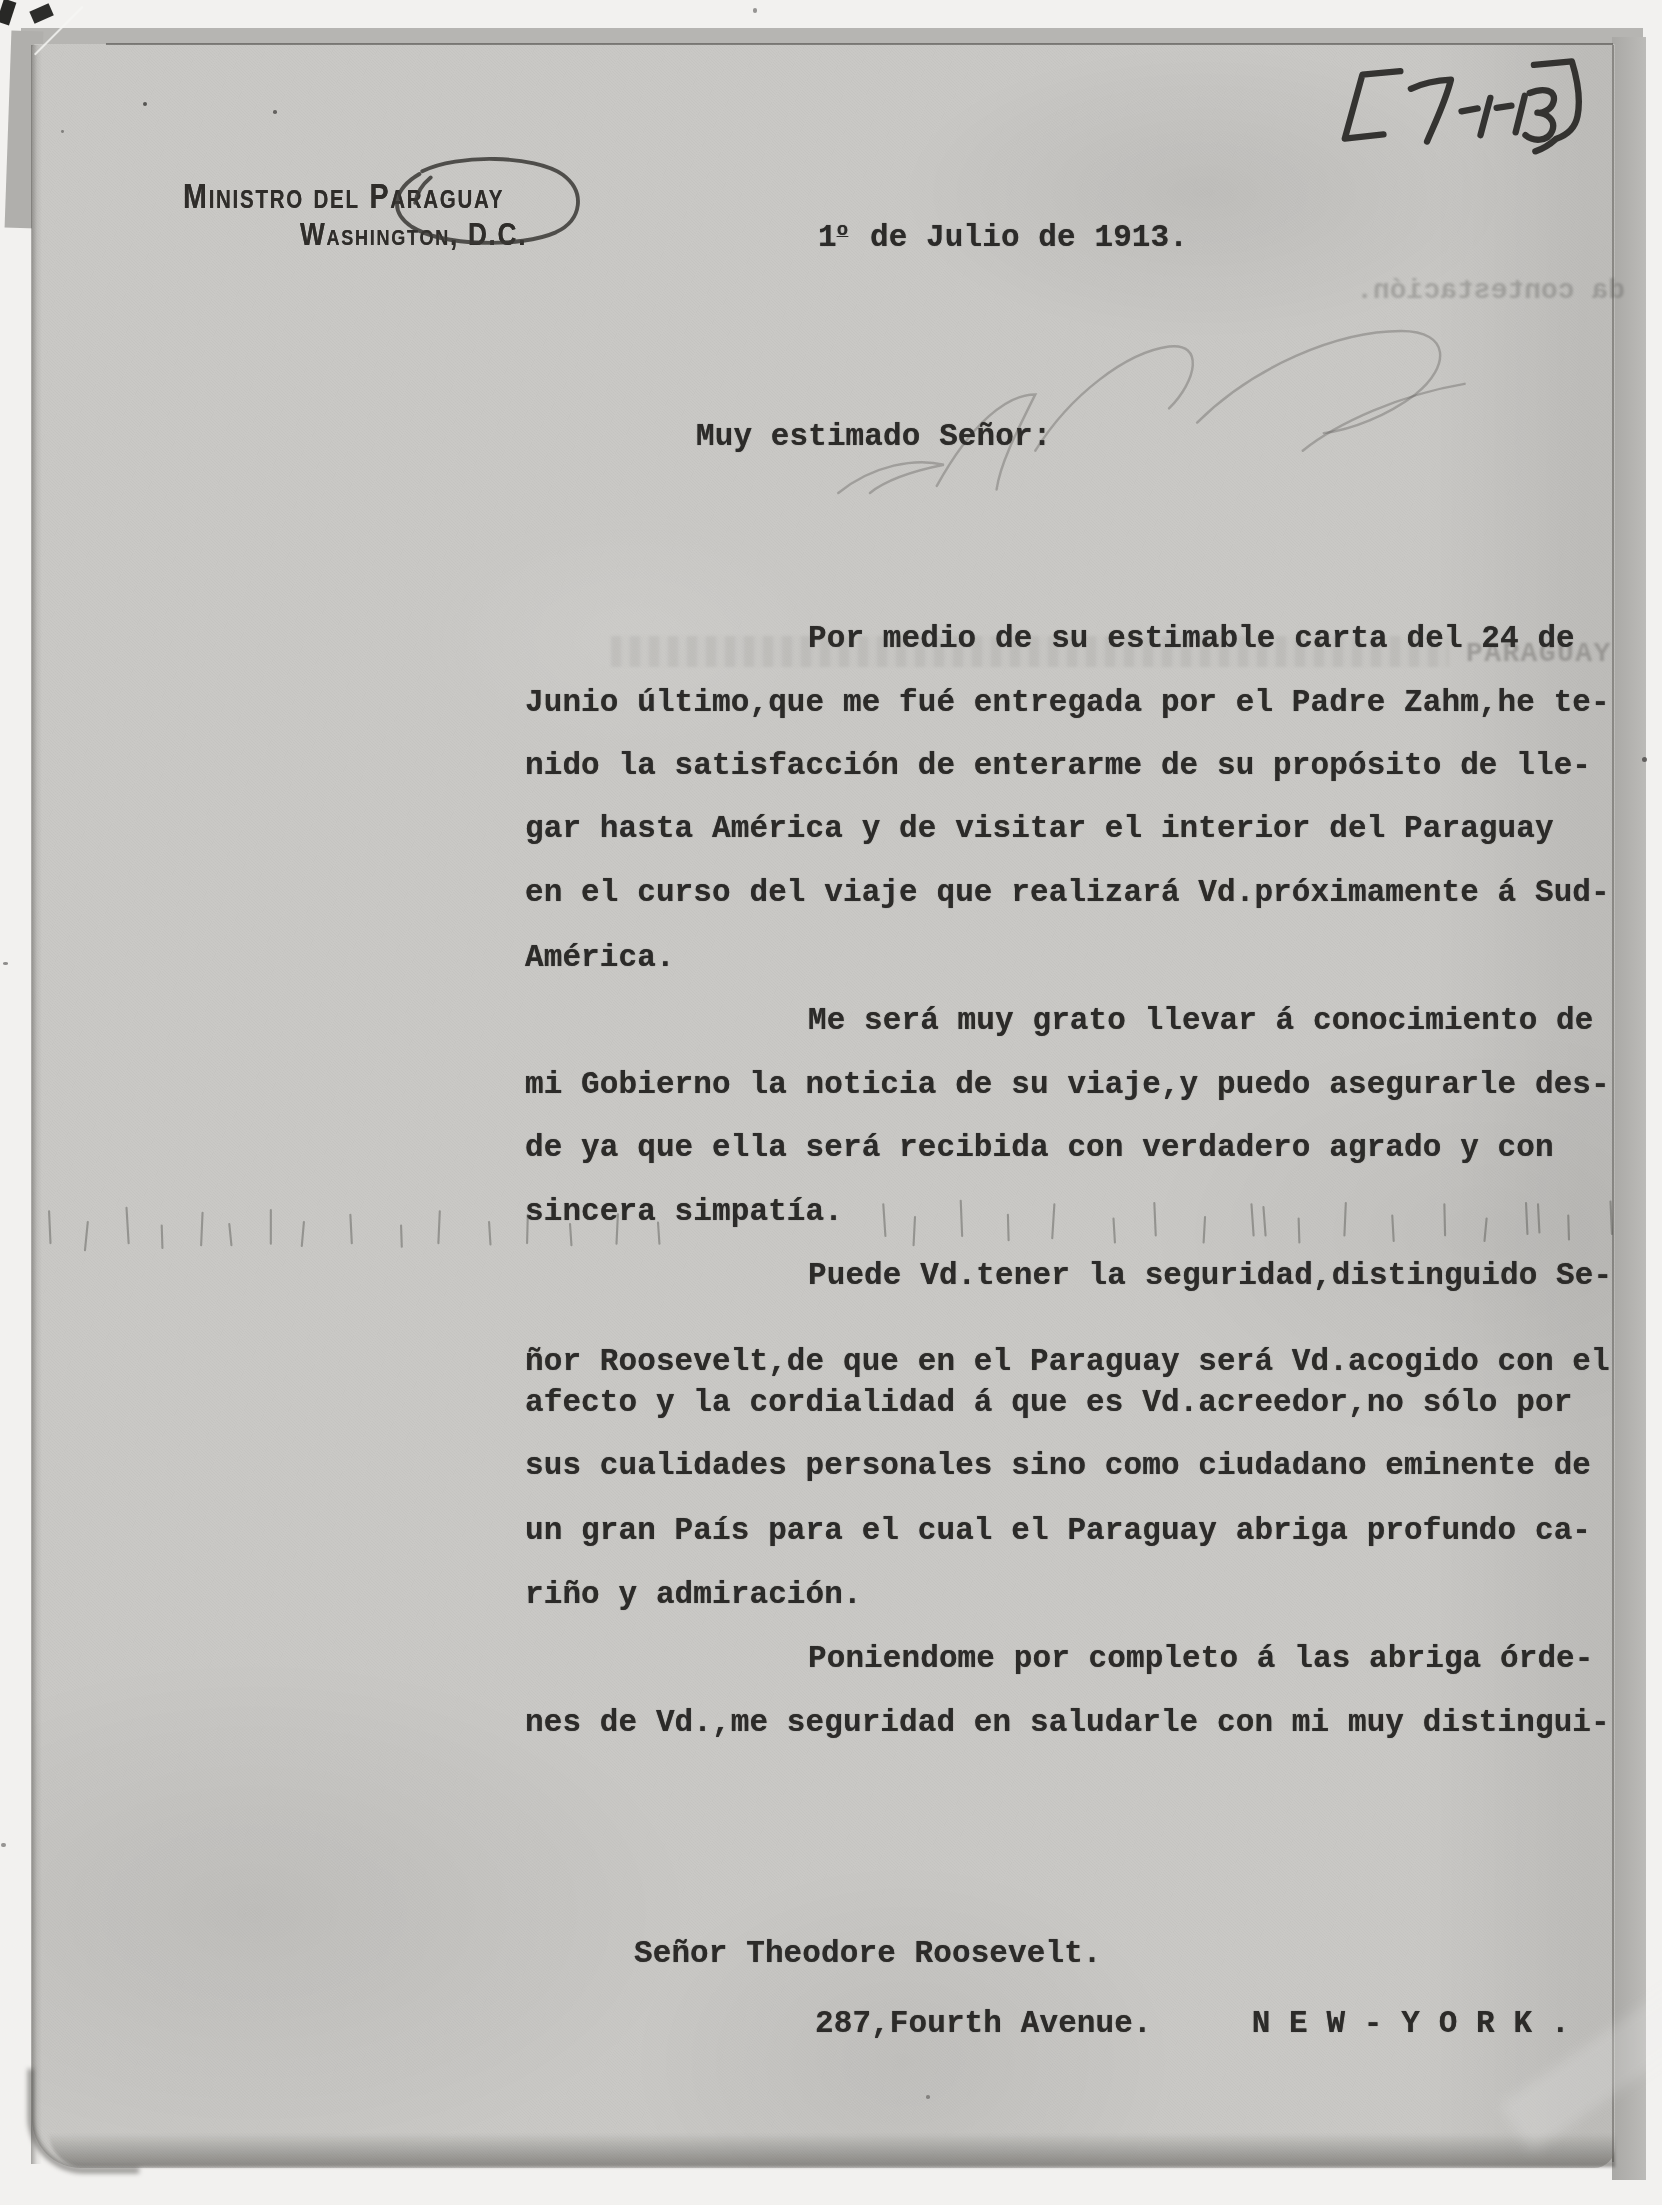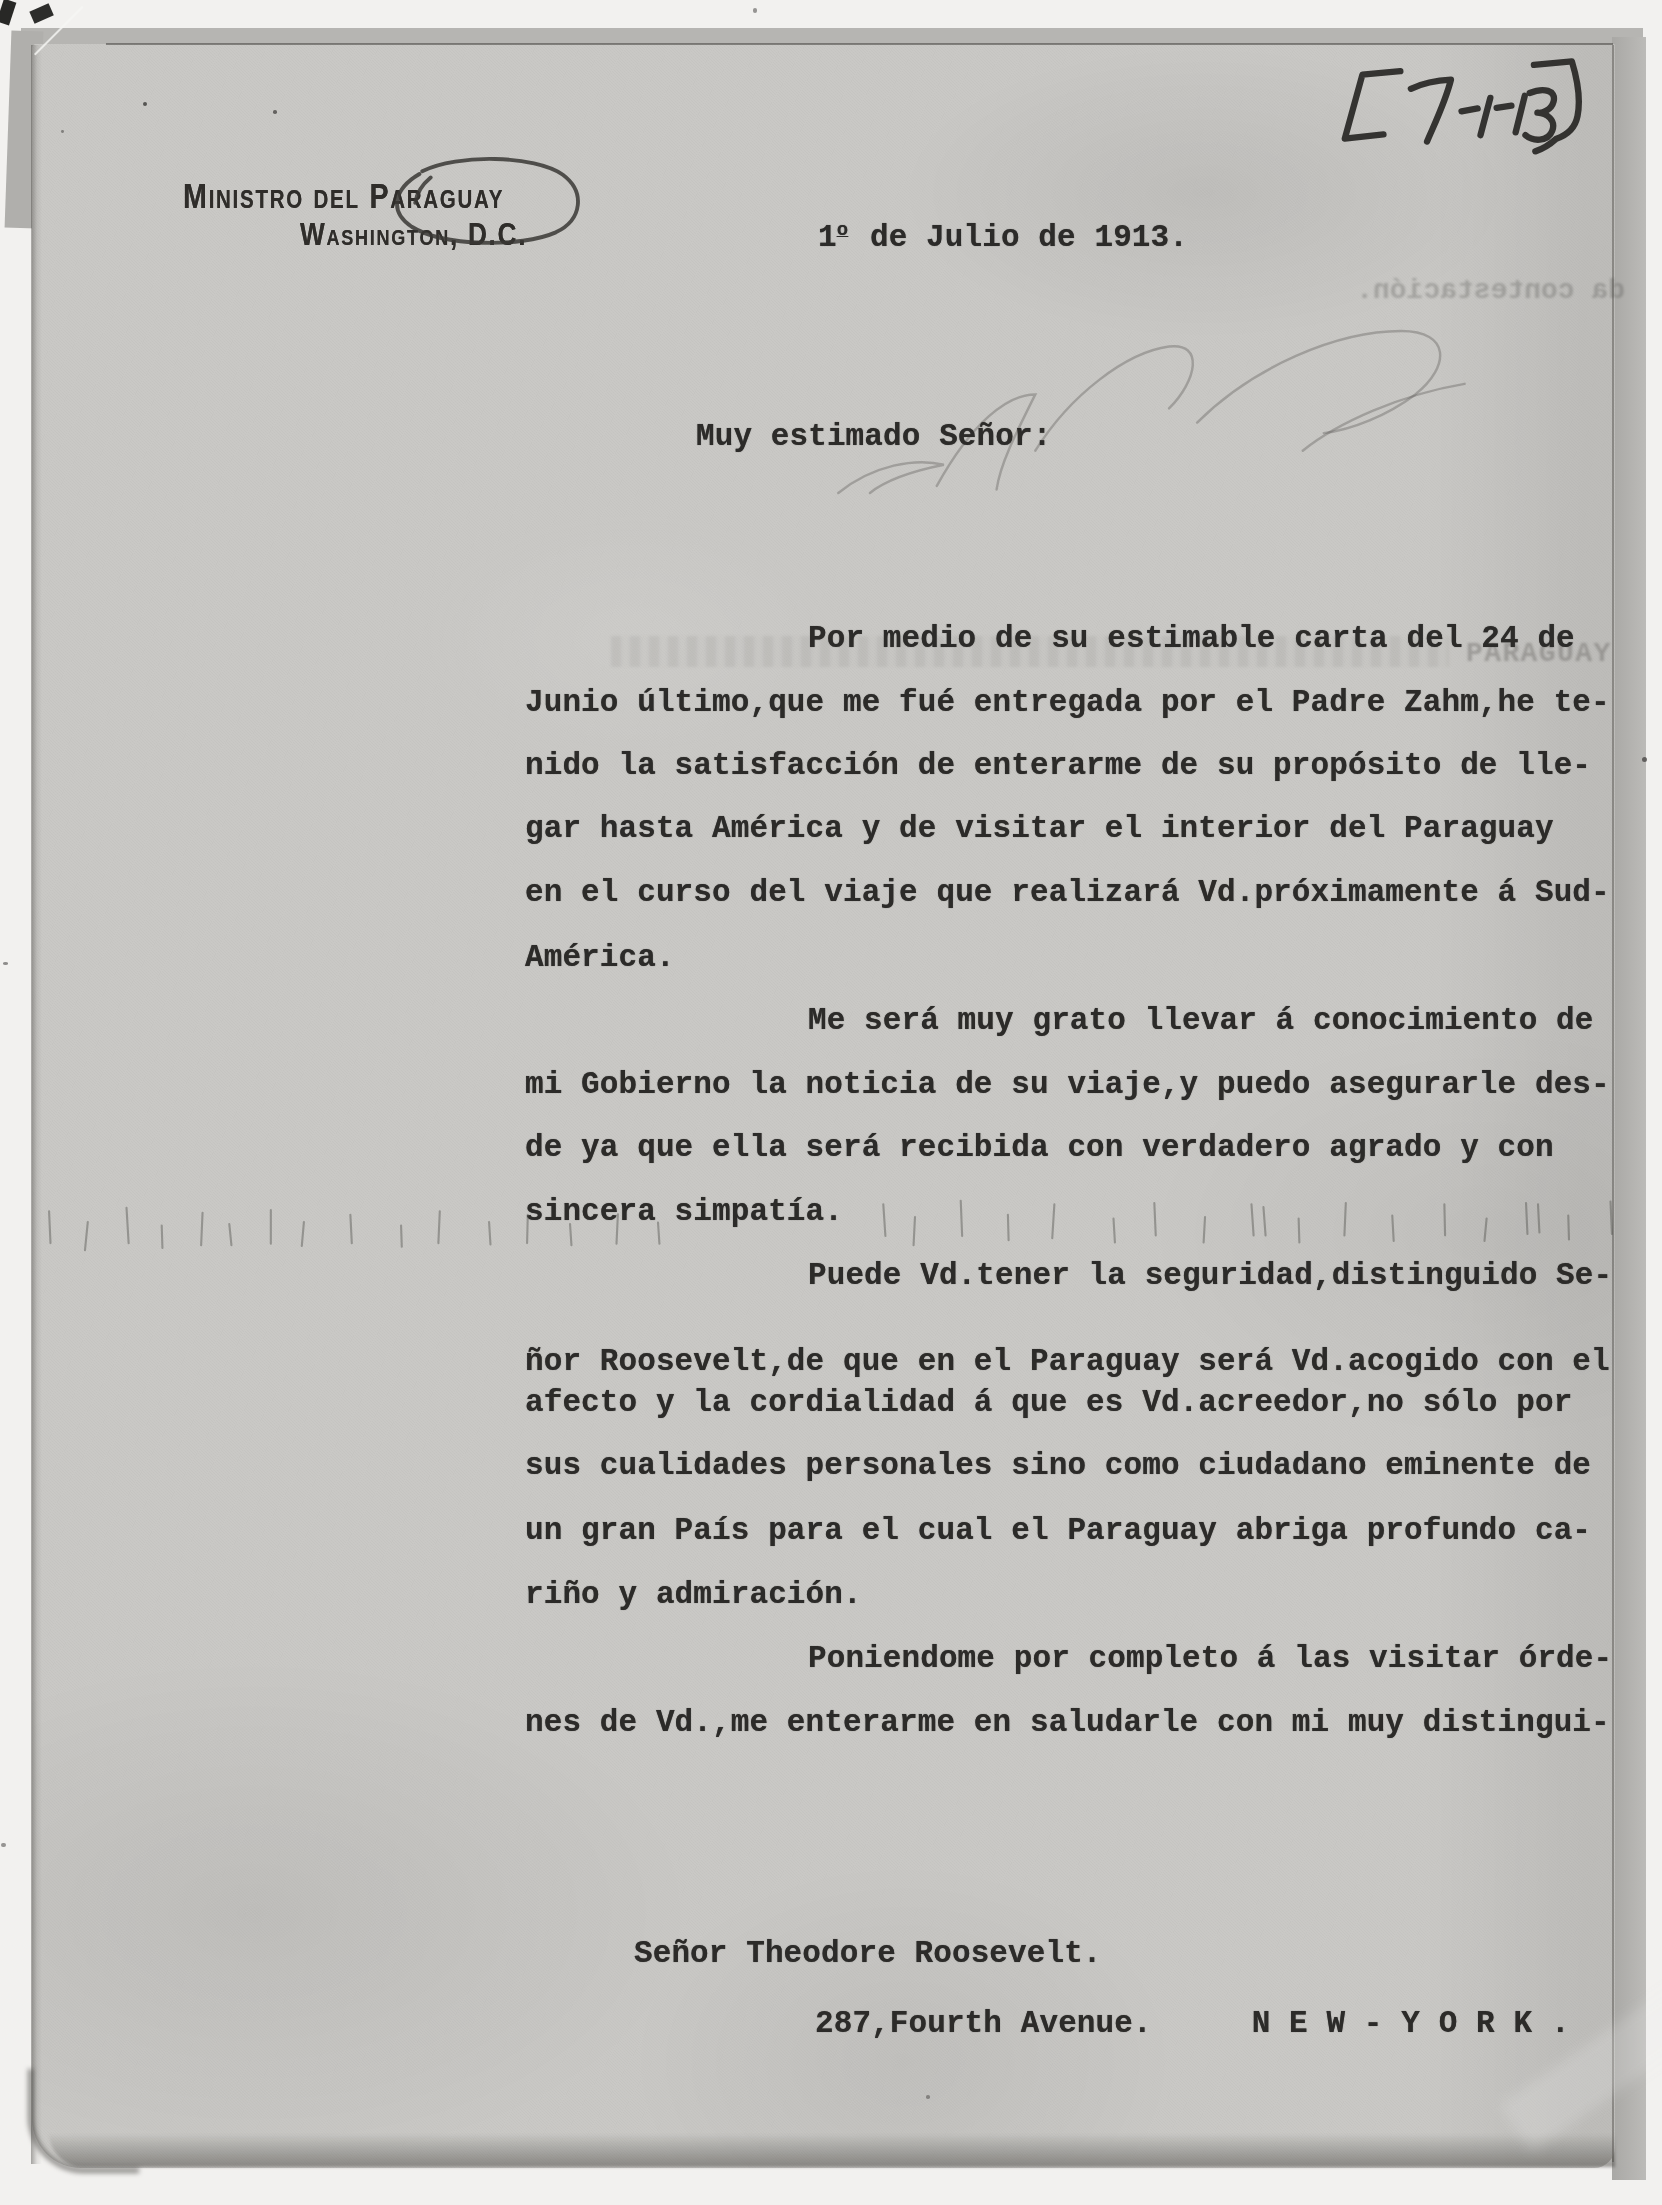--- a/index.html
+++ b/index.html
@@ -154,22 +154,22 @@
 <div class="abs tw tline indent" style="top:1005px;">Me será muy grato llevar á conocimiento de</div>
 <div class="abs tw tline" style="top:1069px;">mi Gobierno la noticia de su viaje,y puedo asegurarle des-</div>
 <div class="abs tw tline" style="top:1132px;">de ya que ella será recibida con verdadero agrado y con</div>
 <div class="abs tw tline" style="top:1196px;">sincera simpatía.</div>
 <div class="abs tw tline indent" style="top:1260px;">Puede Vd.tener la seguridad,distinguido Se-</div>
 <div class="abs tw tline" style="top:1346px;">ñor Roosevelt,de que en el Paraguay será Vd.acogido con el</div>
 <div class="abs tw tline" style="top:1387px;">afecto y la cordialidad á que es Vd.acreedor,no sólo por</div>
 <div class="abs tw tline" style="top:1450px;">sus cualidades personales sino como ciudadano eminente de</div>
 <div class="abs tw tline" style="top:1515px;">un gran País para el cual el Paraguay abriga profundo ca-</div>
 <div class="abs tw tline" style="top:1579px;">riño y admiración.</div>
-<div class="abs tw tline indent" style="top:1643px;">Poniendome por completo á las visitar órde-</div>
-<div class="abs tw tline" style="top:1707px;">nes de Vd.,me enterarme en saludarle con mi muy distingui-</div>
+<div class="abs tw tline indent" style="top:1643px;">Poniendome por completo á las abriga órde-</div>
+<div class="abs tw tline" style="top:1707px;">nes de Vd.,me seguridad en saludarle con mi muy distingui-</div>
 
 <svg class="abs" style="left:35px;top:1183px;filter:blur(0.4px);" width="1591" height="92" viewBox="0 0 2260 130">
   <path fill="none" stroke="rgba(70,69,66,.4)" stroke-width="3" stroke-linecap="round" d="
     M20,40 l2,45 M75,55 l-4,40 M130,35 l3,50 M180,60 l1,32 M238,42 l-2,46 M276,58 l3,30
     M335,38 l0,48 M382,55 l-3,34 M448,45 l2,40 M520,60 l1,30 M575,40 l-2,45 M645,55 l2,32
     M700,45 l-1,40 M760,58 l2,30 M828,44 l-2,42 M885,56 l2,30
     M1205,30 l3,45 M1250,48 l-2,40 M1315,25 l2,50 M1382,45 l1,36 M1448,30 l-3,48 M1532,50 l2,34
     M1590,28 l2,46 M1662,48 l-2,36 M1728,30 l3,44 M1745,34 l3,40 M1795,50 l1,34 M1862,28 l-2,46
     M1928,46 l2,36 M2002,30 l1,44 M2062,50 l-3,32 M2118,28 l2,44 M2135,30 l2,40 M2178,46 l1,34 M2238,26 l2,46"></path>
 </svg>

